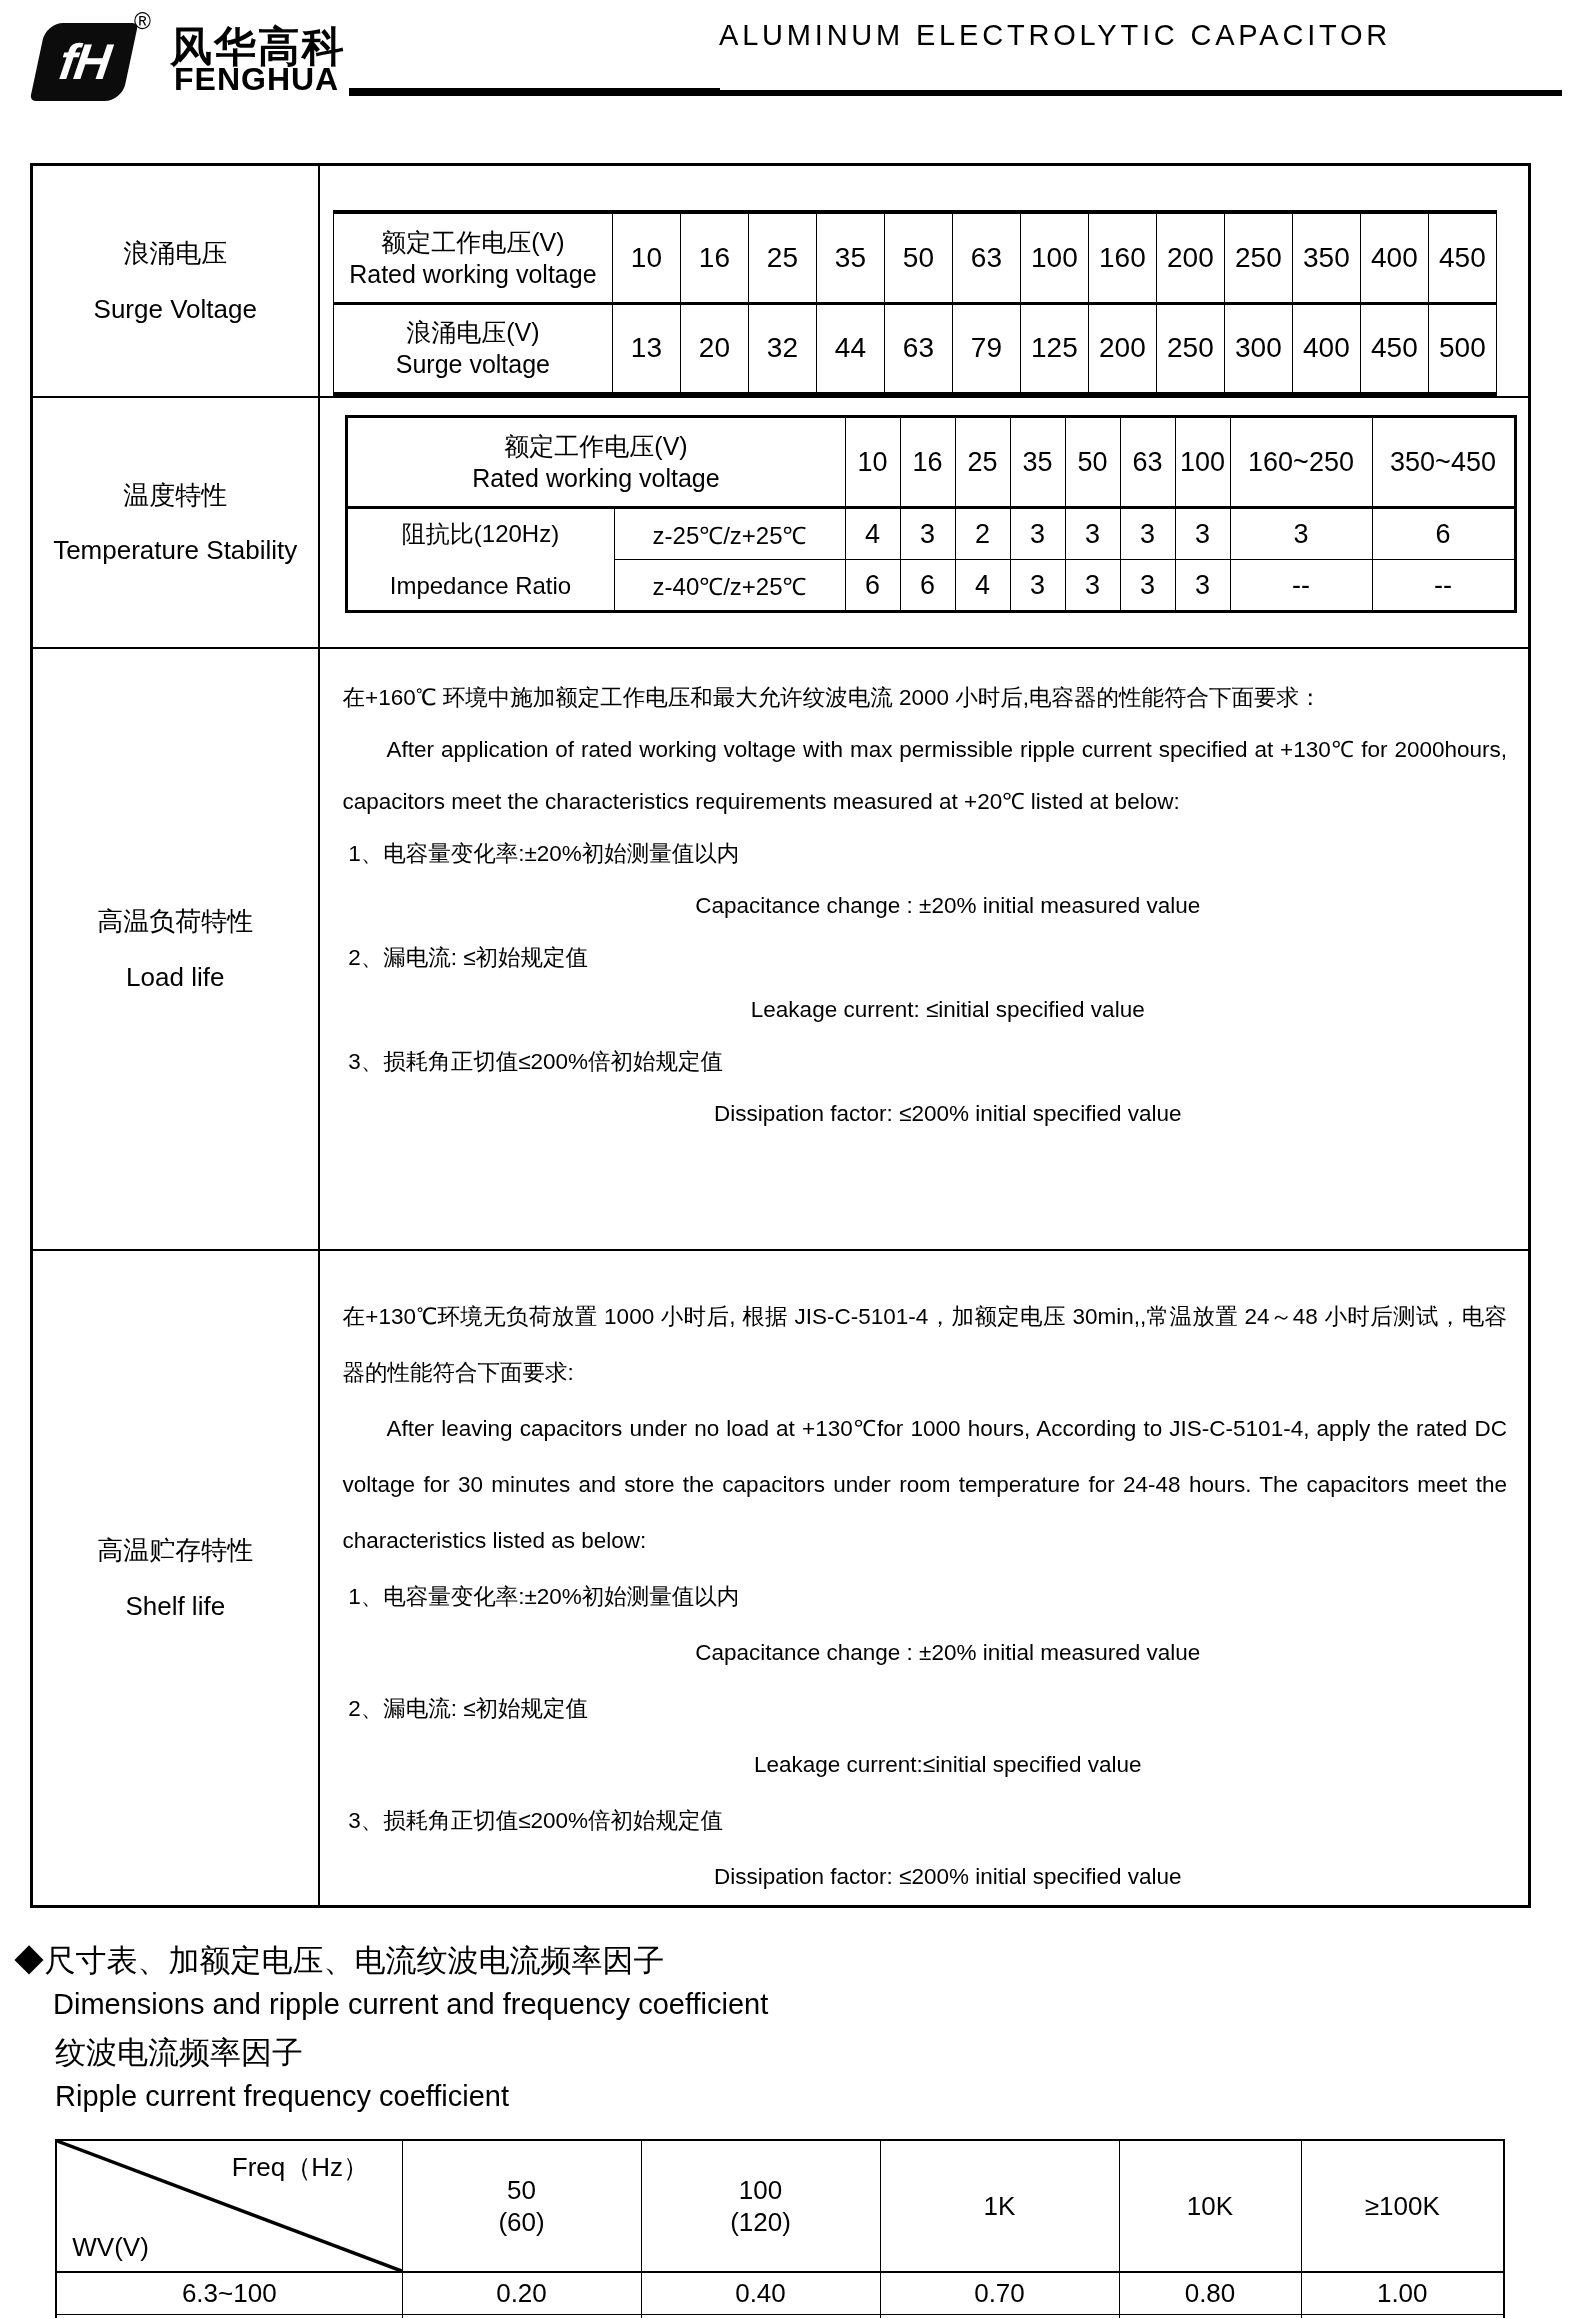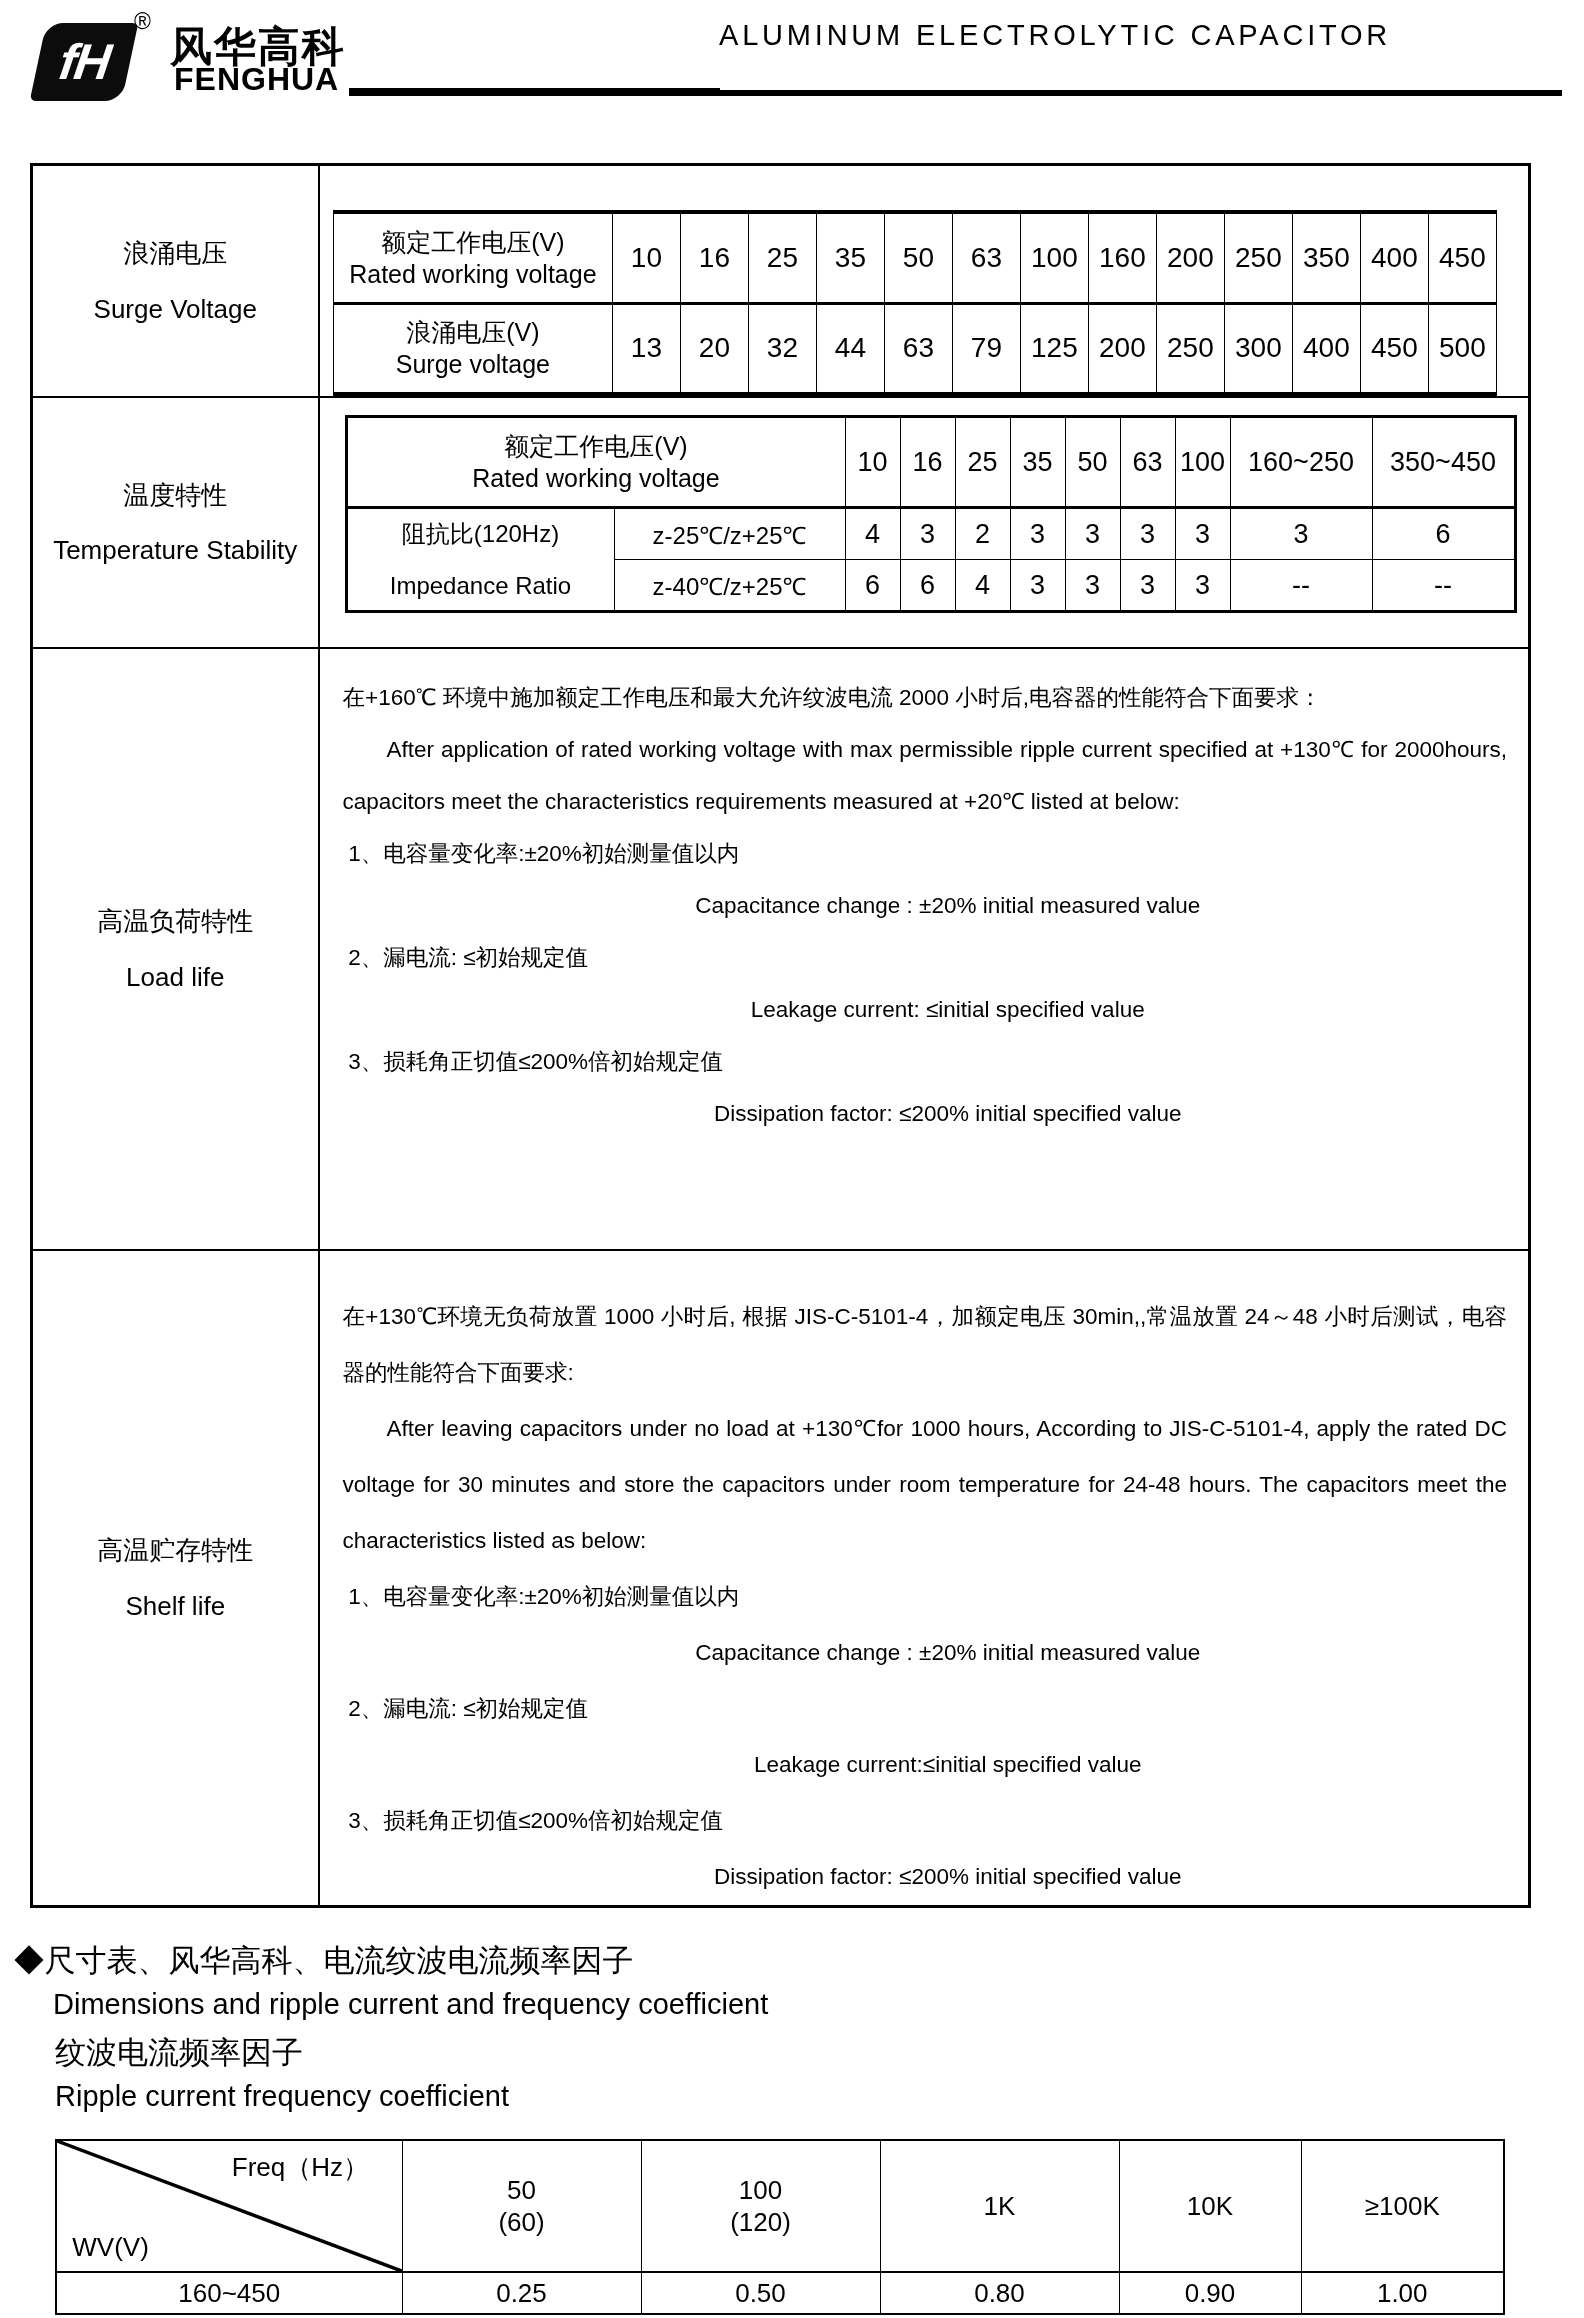--- a/index.html
+++ b/index.html
@@ -257,21 +257,21 @@
         <div class="itm-zh">2、漏电流: ≤初始规定值</div>
         <div class="itm-en">Leakage current:≤initial specified value</div>
         <div class="itm-zh">3、损耗角正切值≤200%倍初始规定值</div>
         <div class="itm-en">Dissipation factor: ≤200% initial specified value</div>
       </td>
     </tr>
 
     </tbody>
   </table>
 
-  <div class="sec-zh">◆尺寸表、风华高科、电流纹波电流频率因子</div>
+  <div class="sec-zh">◆尺寸表、加额定电压、电流纹波电流频率因子</div>
   <div class="sec-en">Dimensions and ripple current and frequency coefficient</div>
   <div class="sub-zh">纹波电流频率因子</div>
   <div class="sub-en">Ripple current frequency coefficient</div>
 
   <table class="freq-table">
     <colgroup>
       <col style="width:346px">
         <col style="width:239px">
         <col style="width:239px">
       <col style="width:239px">
@@ -289,20 +289,28 @@
       </td>
       <td>50
 (60)</td>
       <td>100
 (120)</td>
       <td>1K</td>
       <td>10K</td>
       <td>≥100K</td>
     </tr>
     <tr class="d">
+      <td>6.3~100</td>
+      <td>0.20</td>
+      <td>0.40</td>
+      <td>0.70</td>
+      <td>0.80</td>
+      <td>1.00</td>
+    </tr>
+    <tr class="d">
       <td>160~450</td>
       <td>0.25</td>
       <td>0.50</td>
       <td>0.80</td>
       <td>0.90</td>
       <td>1.00</td>
     </tr>
     </tbody>
   </table>
 

